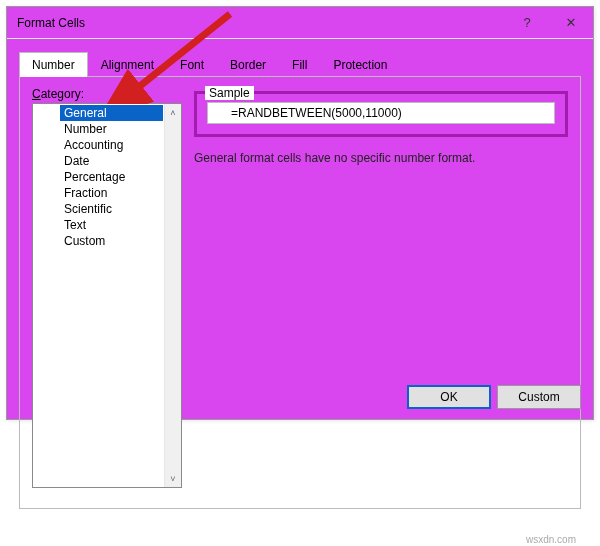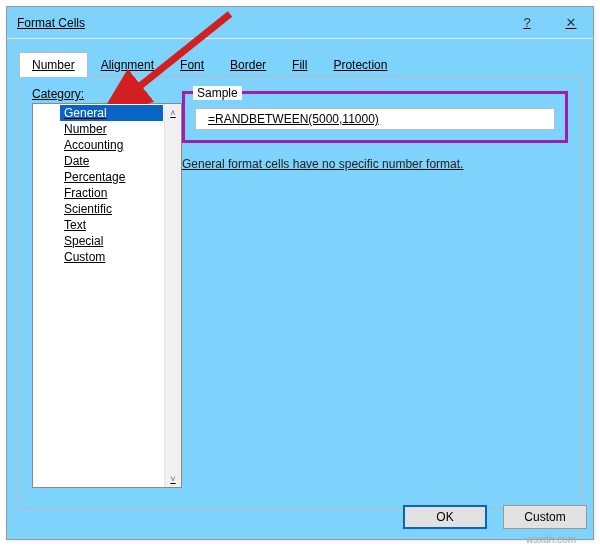--- a/index.html
+++ b/index.html
@@ -1,42 +1,42 @@
 <!DOCTYPE html>
 <html><head>
   <meta charset="utf-8">
   <style>
     * { box-sizing: border-box; font-family: "Segoe UI", Tahoma, sans-serif; font-size: 12px; }
     body { margin: 0; padding: 0; background: #fff; width: 600px; height: 546px; position: relative; overflow: hidden; }
-    .dialog { position: absolute; left: 6px; top: 6px; width: 588px; height: 534px; border: 1px solid #999; background: #7dd3fc; box-shadow: 1px 1px 4px rgba(0,0,0,0.1); text-decoration: underline; }
+    .dialog { position: absolute; left: 6px; top: 6px; width: 588px; height: 414px; border: 1px solid #999; background: #d946ef; box-shadow: 1px 1px 4px rgba(0,0,0,0.1); }
     .titlebar { display: flex; align-items: center; height: 32px; border-bottom: 1px solid #e8e8e8; }
     .titlebar .title { flex: 1; padding-left: 10px; font-size: 12px; }
     .titlebar .tb-btn { width: 44px; height: 32px; display: flex; align-items: center; justify-content: center; cursor: pointer; }
     .titlebar .tb-btn span { font-size: 13px; color: #333; }
     .tabs { padding: 12px 12px 0 12px; }
     .tabstrip { display: flex; border-bottom: 1px solid #bbb; }
     .tab { padding: 5px 12px 5px 12px; border: 1px solid transparent; border-bottom: none; position: relative; top: 1px; cursor: pointer; }
     .tab.active { border-color: #bbb; background: #fff; }
     .pane { border: 1px solid #bbb; border-top: none; height: 432px; padding: 10px 12px; position: relative; }
-    .row { display: flex; gap: 0; }
+    .row { display: flex; gap: 12px; }
     .category-col { width: 150px; display: flex; flex-direction: column; }
     .category-label { margin-bottom: 2px; }
     .category-label .ul { text-decoration: underline; }
     .listbox { border: 1px solid #8a8a8a; background: #fff; height: 385px; display: flex; padding-left: 26px; }
     .listbox-items { flex: 1; padding: 1px; }
     .list-item { padding: 1px 4px; cursor: pointer; }
     .list-item.selected { background: #0a64c7; color: #fff; }
     .scrollbar { width: 17px; background: #f0f0f0; display: flex; flex-direction: column; justify-content: space-between; border-left: 1px solid #e6e6e6; }
     .sb-btn { height: 17px; display: flex; align-items: center; justify-content: center; color: #666; font-size: 9px; }
     .right-col { flex: 1; }
     .sample-box { border: 3px solid #a21caf; padding: 8px 10px 10px 10px; position: relative; margin-top: 4px; }
     .sample-legend { position: absolute; top: -8px; left: 8px; background: #fff; padding: 0 4px; }
-    .sample-field { border: 1px solid #bcbcbc; padding: 3px 12px; margin-top: 6px; background: #fff; }
+    .sample-field { border: 1px solid #bcbcbc; padding: 3px 23px; background: #fff; }
     .desc { margin-top: 14px; color: #222; }
-    .button-row { position: absolute; right: 6px; bottom: 10px; display: flex; gap: 16px; }
+    .button-row { position: absolute; right: 12px; bottom: 10px; display: flex; gap: 6px; }
     .btn { width: 84px; height: 24px; border: 1px solid #999; background: #e1e1e1; display: flex; align-items: center; justify-content: center; cursor: pointer; }
     .btn.primary { border: 1px solid #0a64c7; box-shadow: inset 0 0 0 1px #0a64c7; }
     .watermark { position: absolute; right: 24px; bottom: 1px; font-size: 10px; color: #aaa; }
     .arrow { position: absolute; pointer-events: none; z-index: 10; }
   </style>
 </head>
 <body>
 
 <div class="dialog">
   <div class="titlebar">
@@ -68,21 +68,20 @@
           <div class="listbox">
             <div class="listbox-items">
               <div class="list-item selected">General</div>
               <div class="list-item">Number</div>
               <div class="list-item">Accounting</div>
               <div class="list-item">Date</div>
               <div class="list-item">Percentage</div>
               <div class="list-item">Fraction</div>
               <div class="list-item">Scientific</div>
               <div class="list-item">Text</div>
-              <div class="list-item">Special</div>
               <div class="list-item">Custom</div>
             </div>
             <div class="scrollbar">
               <div class="sb-btn">˄</div>
               <div class="sb-btn">˅</div>
             </div>
           </div>
         </div>
 
         <div class="right-col">

